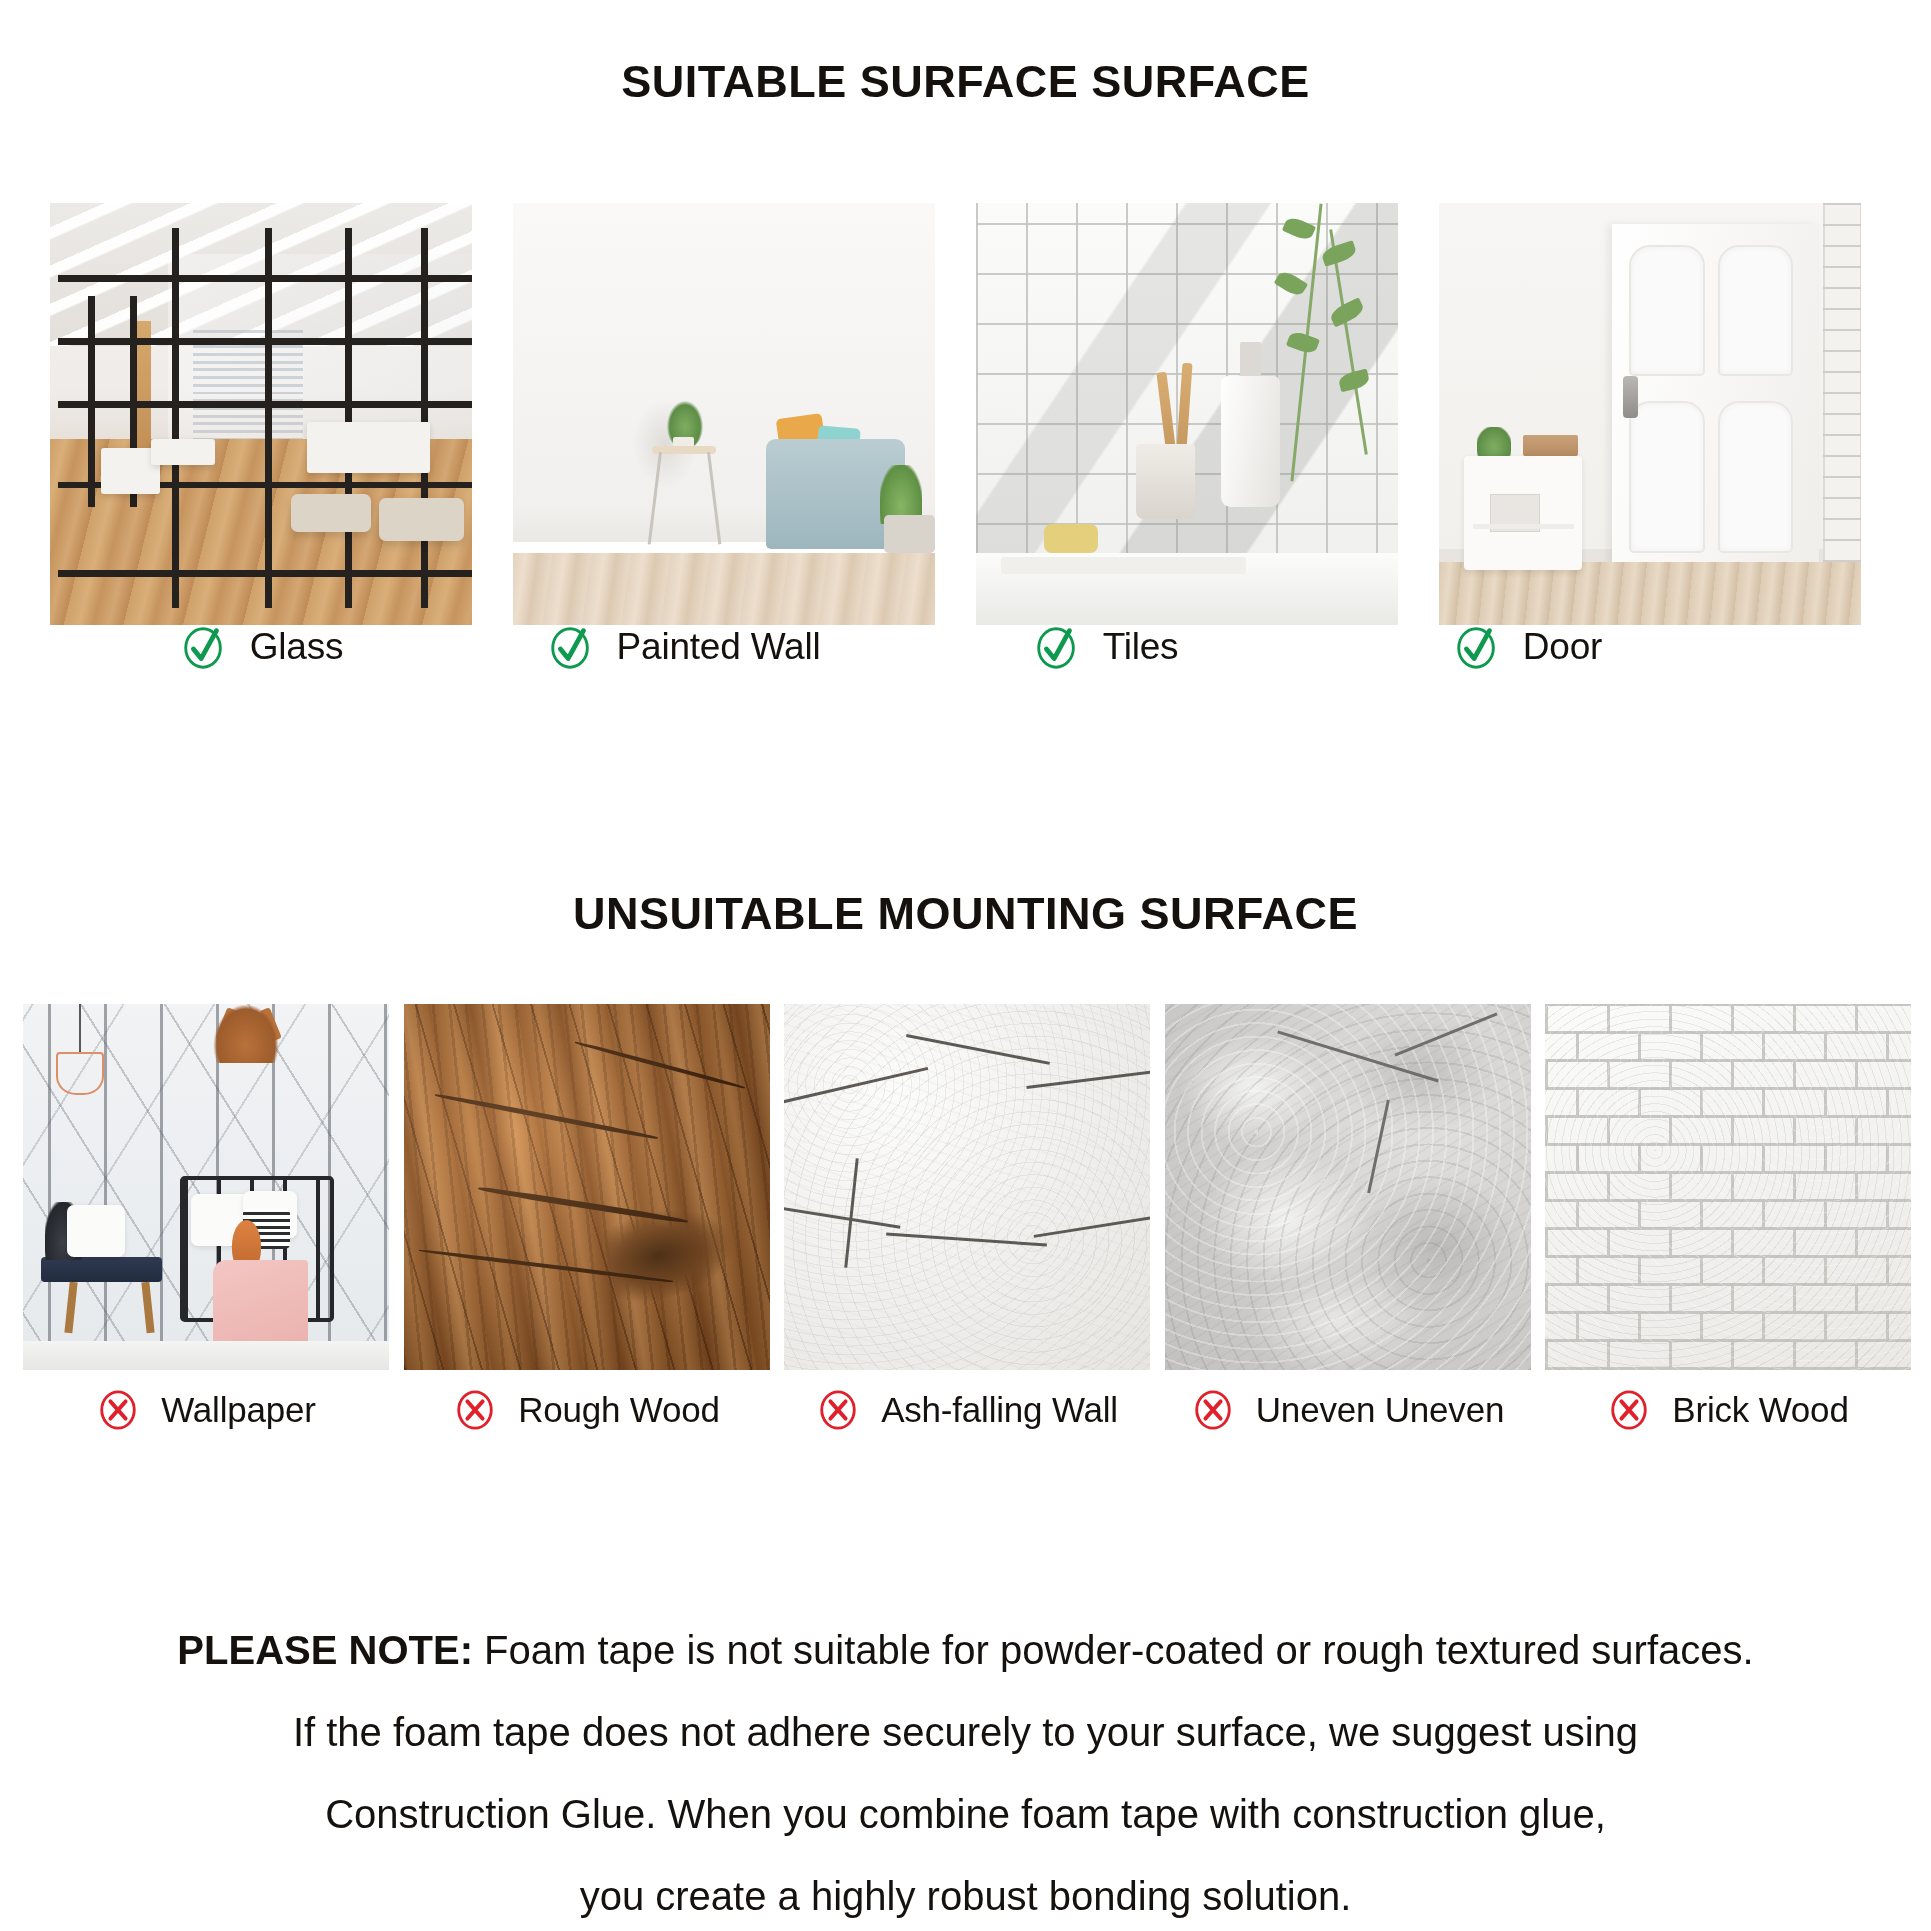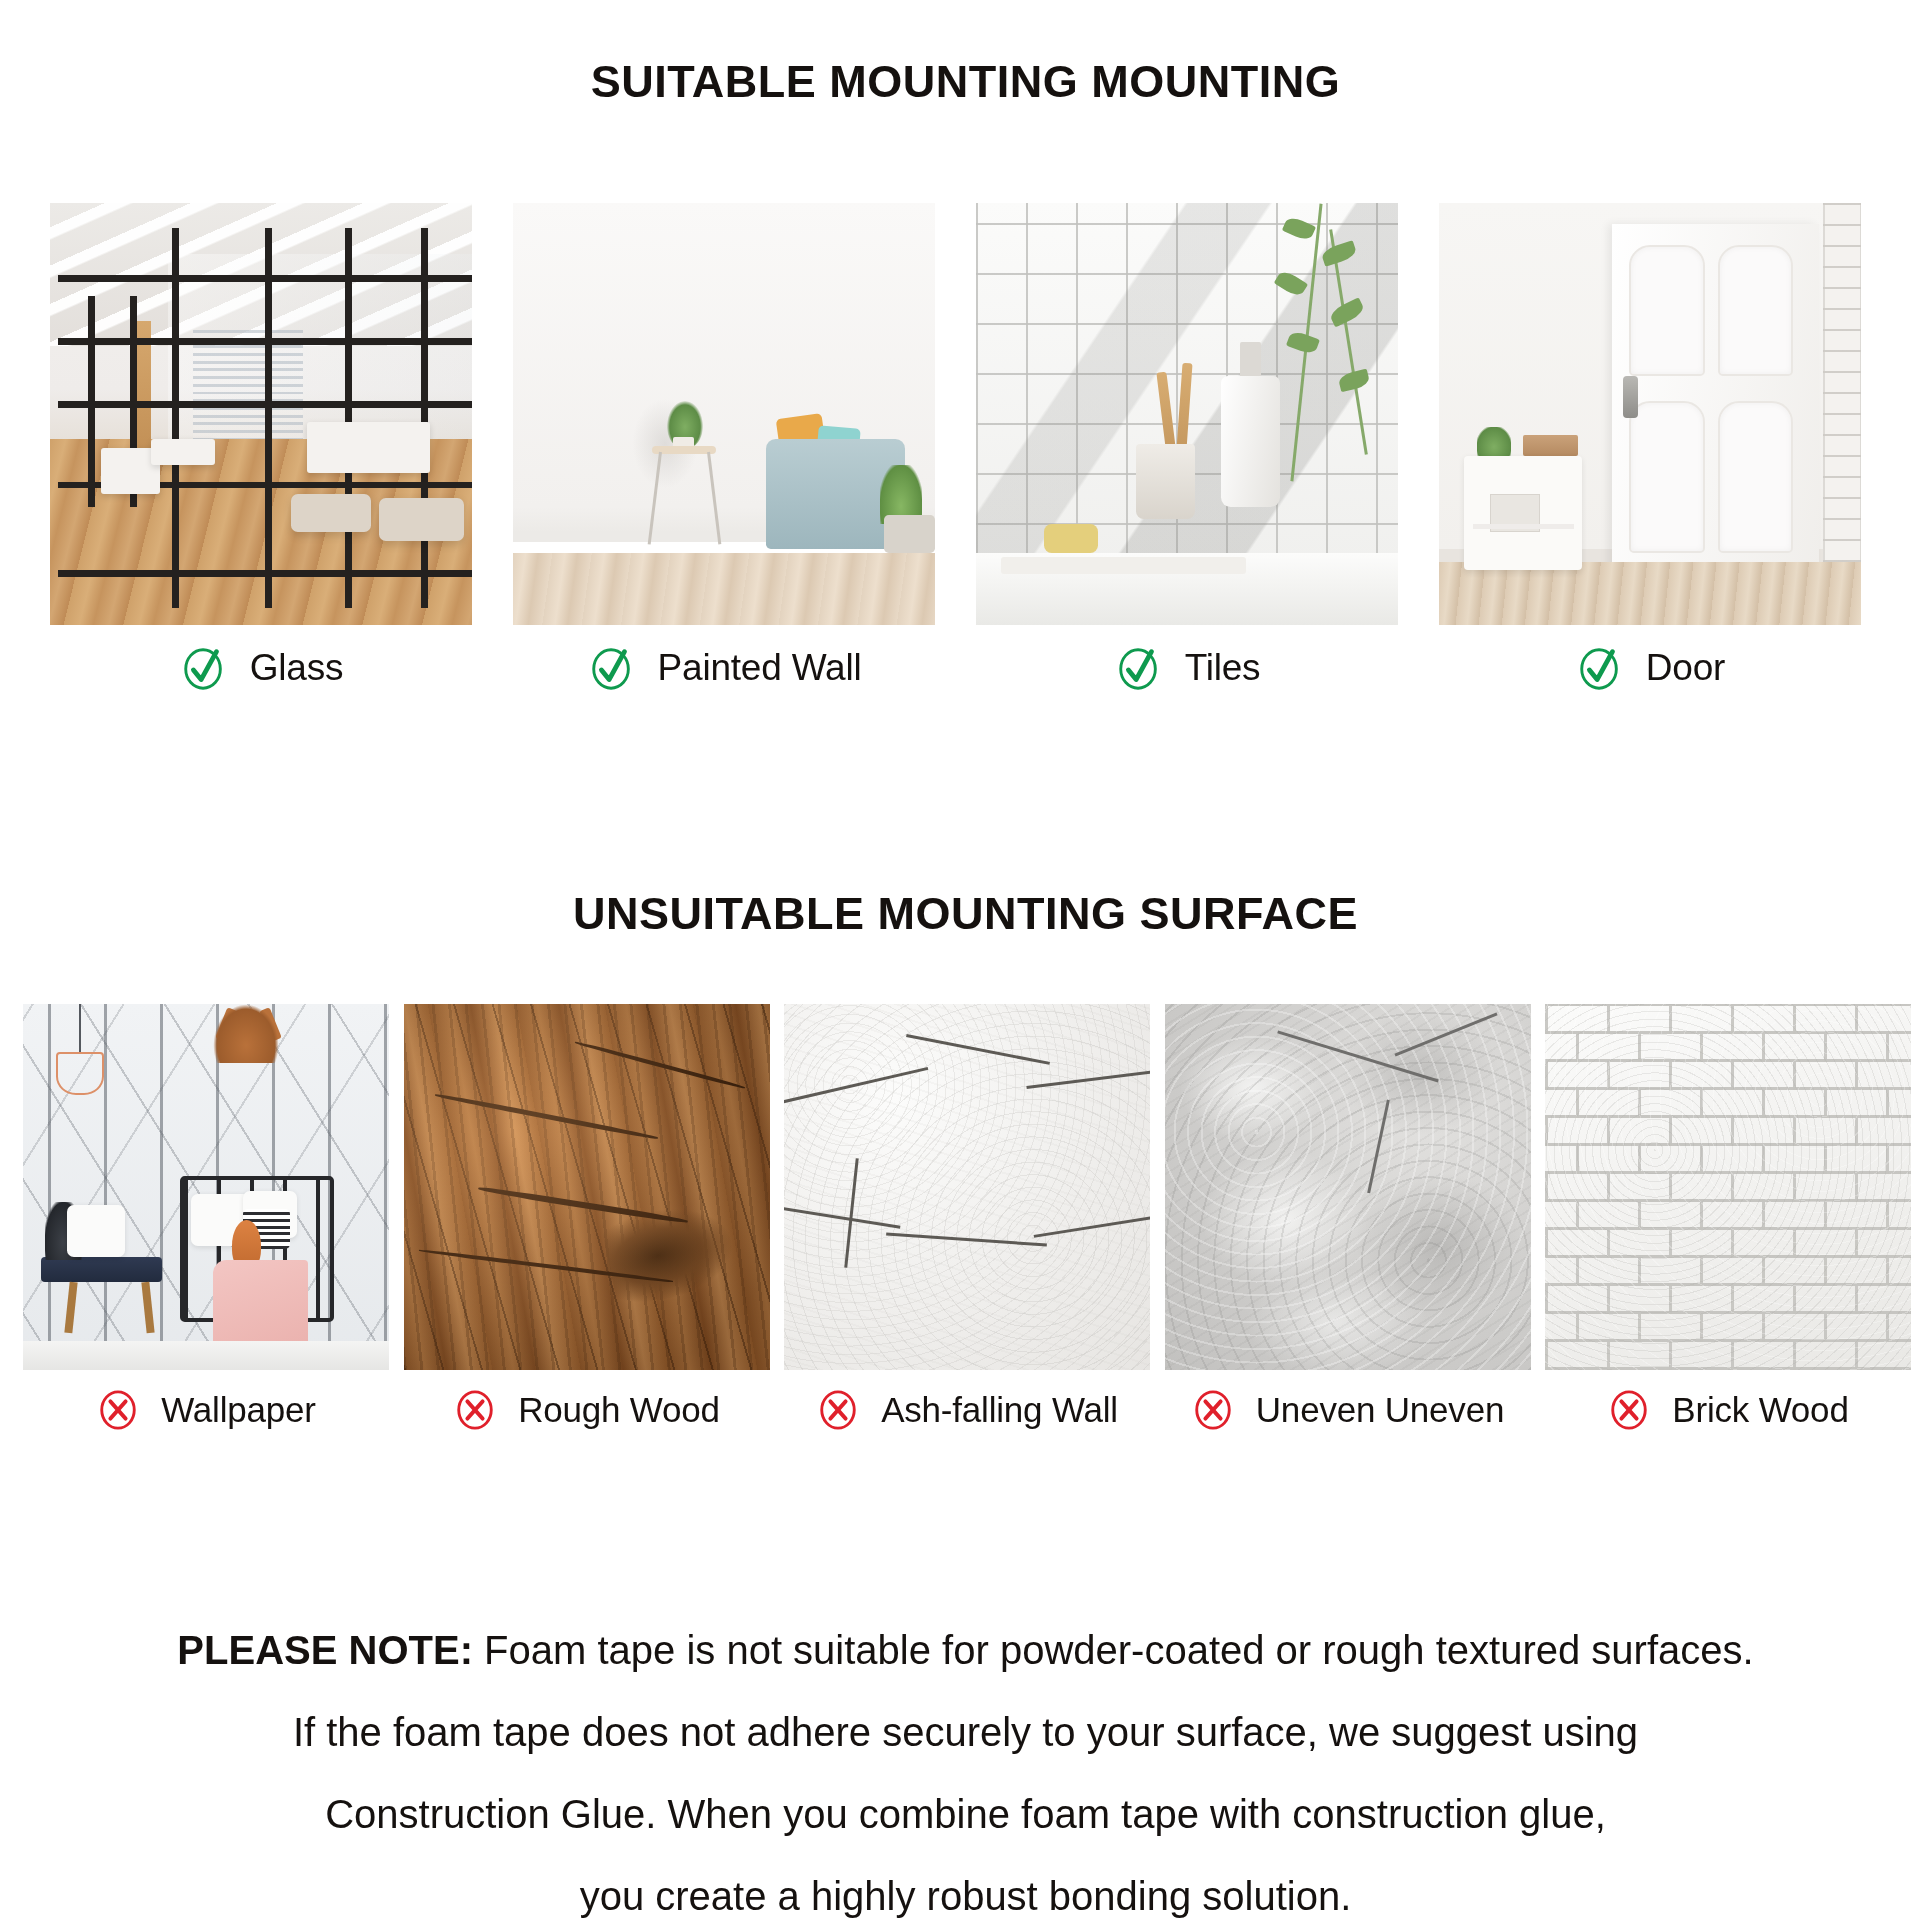--- a/index.html
+++ b/index.html
@@ -66,24 +66,23 @@
   #row-unsuitable .thumb { width: 366px; height: 366px; }
 
   
   .label-row {
     position: absolute;
     display: flex;
     align-items: center;
   }
 
   #labels-suitable {
-    top: 643px;
+    top: 622px;
     left: 50px;
     width: 1834px;
-    gap: 41px;
   }
 
   #labels-unsuitable {
     top: 1388px;
     left: 23px;
     width: 1888px;
     gap: 14.5px;
   }
 
   .label-cell {
@@ -495,21 +494,21 @@
     background:
       repeating-radial-gradient(circle at 30% 40%, rgba(170,169,165,.5) 0px, rgba(170,169,165,.5) 1px, rgba(0,0,0,0) 1px, rgba(0,0,0,0) 7.7px),
       repeating-radial-gradient(circle at 75% 25%, rgba(255,255,255,.6) 0px, rgba(255,255,255,.6) 1px, rgba(0,0,0,0) 1px, rgba(0,0,0,0) 10.6px);
   }
 </style>
 </head>
 <body>
 
 <div class="page">
 
-  <div class="section-title" id="title-suitable">SUITABLE MOUNTING MOUNTING</div>
+  <div class="section-title" id="title-suitable">SUITABLE SURFACE SURFACE</div>
 
   <div class="row" id="row-suitable">
 
     <div class="cell">
       <div class="thumb ph-glass">
         <div class="ceiling"></div>
         <div class="pane-tint"></div>
         <div class="city"></div>
         <div class="floor"></div>
         <div class="woodcol"></div>

